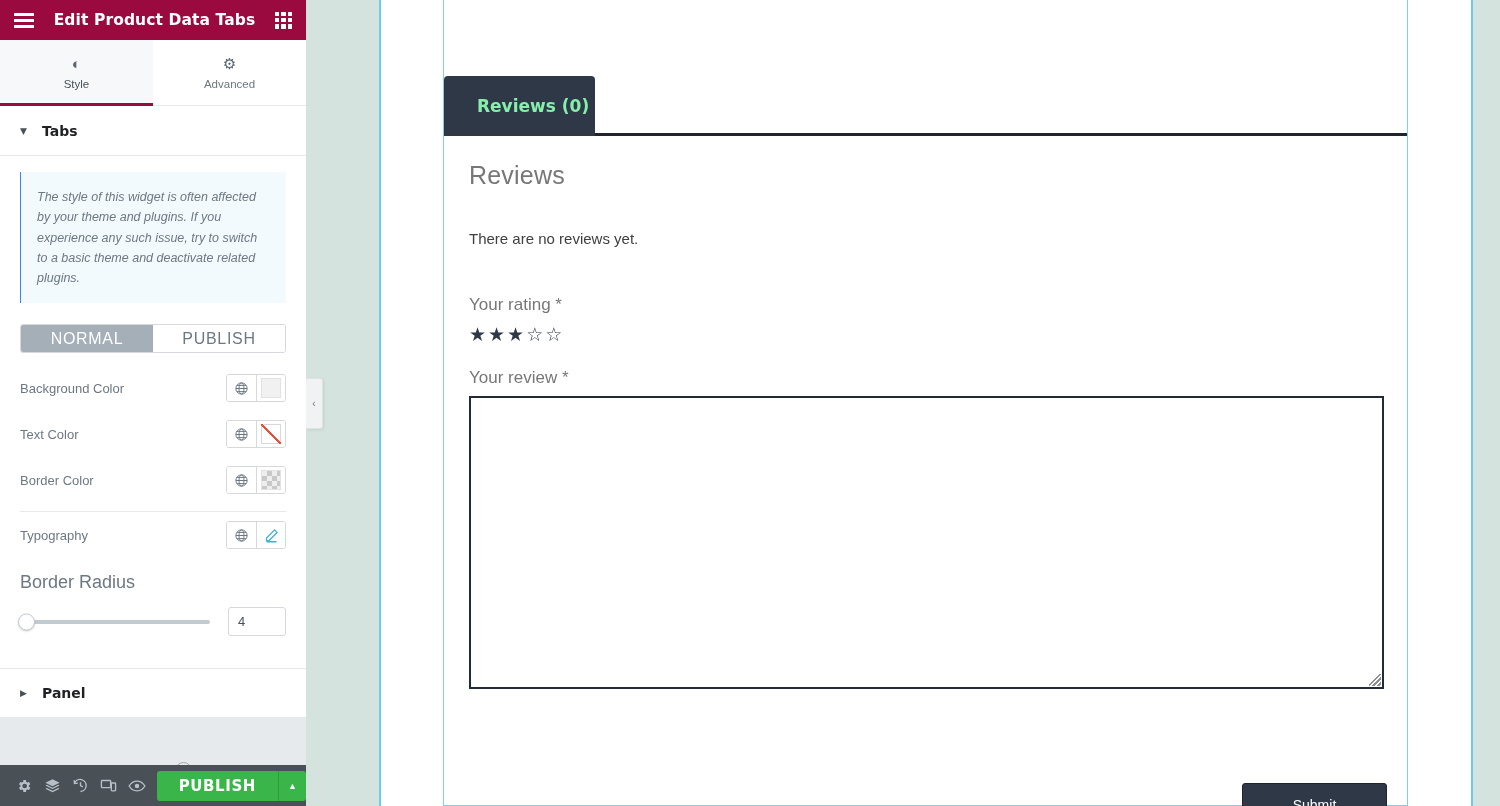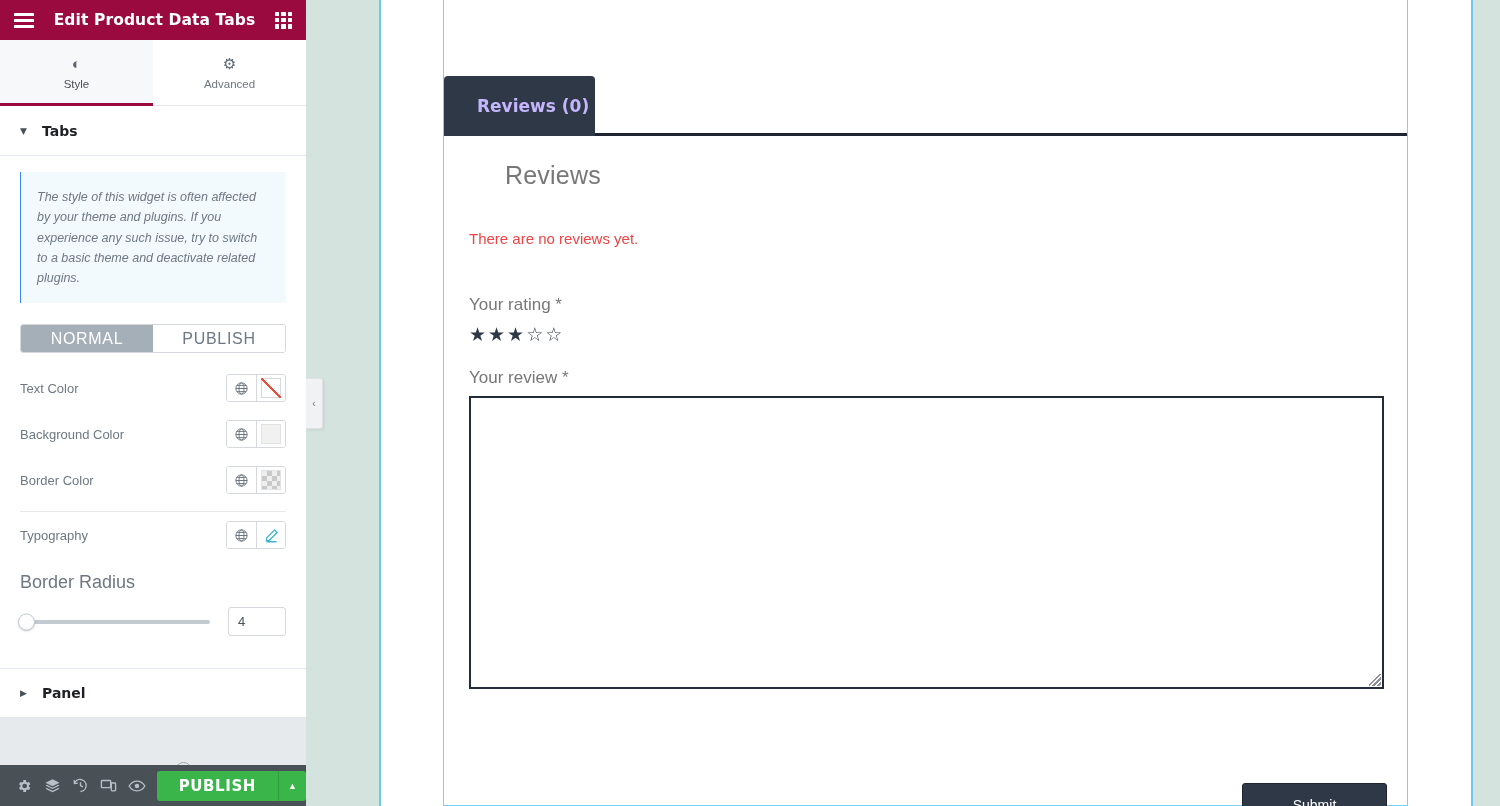--- a/index.html
+++ b/index.html
@@ -160,35 +160,35 @@
 
   #widget-box {
     position: absolute; left: 443px; top: 0; width: 965px; height: 806px;
     border: 1px solid #7ed0f2; border-top: none;
     background: #fff;
   }
 
   #tabs-strip { position: absolute; left: 0; top: 76px; width: 100%; height: 60px; }
   #tab-reviews {
     position: absolute; left: 0; top: 0; width: 151px; height: 60px;
-    background: #2f3847; color: #c4b5fd;
+    background: #2f3847; color: #86efac;
     display: flex; align-items: center; padding-left: 33px;
     font-size: 17px; font-weight: bold;
     font-family: "DejaVu Sans", sans-serif;
     border-radius: 4px 4px 0 0;
   }
   #tabs-underline { position: absolute; left: 151px; top: 57px; right: 0; height: 3px;
     background: #1f2430; }
 
   #tab-panel { position: absolute; left: 0; top: 139px; right: 0; bottom: 0;
     padding: 22px 25px 0 25px; }
 
   .rv-heading { font-size: 25px; color: #777777; font-weight: normal;
-    letter-spacing: .2px; margin-bottom: 40px; margin-left: 36px; }
-  .rv-empty { font-size: 15px; color: #ef4444; margin-bottom: 48px; }
+    letter-spacing: .2px; margin-bottom: 40px; }
+  .rv-empty { font-size: 15px; color: #404040; margin-bottom: 48px; }
   .rv-cta { font-size: 15.5px; color: #5f5f5f; font-weight: bold; margin-bottom: 41px;
     font-family: "DejaVu Sans", sans-serif; }
   .rv-field-label { font-size: 17px; color: #777777; margin-bottom: 8px; }
   .stars { font-size: 19px; color: #2f3847; letter-spacing: 2px; margin-bottom: 22px; }
   .star-on { color: #2f3847; }
   .star-off { color: #2f3847; }
 
   #review-textarea {
     width: 915px; height: 293px; border: 2px solid #242b38; background: #fff;
     position: relative; resize: none; display: block;
@@ -287,20 +287,38 @@
         <span>Tabs</span>
       </div>
 
       <div class="section-body">
 
         <div class="notice">The style of this widget is often affected by your theme and plugins. If you experience any such issue, try to switch to a basic theme and deactivate related plugins.</div>
 
         <div class="switcher">
           <div class="on">NORMAL</div>
           <div>PUBLISH</div>
+        </div>
+
+        <div class="ctrl-row">
+          <span class="ctrl-label">Background Color</span>
+          <div class="color-ctrl">
+            <div class="globe">
+              <svg width="15" height="15" viewBox="0 0 24 24" fill="none" stroke="#6d7882" stroke-width="1.6">
+                <circle cx="12" cy="12" r="9"></circle>
+                  <ellipse cx="12" cy="12" rx="4" ry="9"></ellipse>
+                <line x1="3" y1="12" x2="21" y2="12"></line>
+                  <line x1="4.5" y1="7" x2="19.5" y2="7"></line>
+                <line x1="4.5" y1="17" x2="19.5" y2="17"></line>
+              </svg>
+            </div>
+            <div class="swatch">
+              <span class="sw-inner sw-gray"></span>
+            </div>
+          </div>
         </div>
 
         <div class="ctrl-row">
           <span class="ctrl-label">Text Color</span>
           <div class="color-ctrl">
             <div class="globe">
               <svg width="15" height="15" viewBox="0 0 24 24" fill="none" stroke="#6d7882" stroke-width="1.6">
                 <circle cx="12" cy="12" r="9"></circle>
                   <ellipse cx="12" cy="12" rx="4" ry="9"></ellipse>
                 <line x1="3" y1="12" x2="21" y2="12"></line>
@@ -308,38 +326,20 @@
                 <line x1="4.5" y1="17" x2="19.5" y2="17"></line>
               </svg>
             </div>
             <div class="swatch">
               <span class="sw-inner sw-none"></span>
             </div>
           </div>
         </div>
 
         <div class="ctrl-row">
-          <span class="ctrl-label">Background Color</span>
-          <div class="color-ctrl">
-            <div class="globe">
-              <svg width="15" height="15" viewBox="0 0 24 24" fill="none" stroke="#6d7882" stroke-width="1.6">
-                <circle cx="12" cy="12" r="9"></circle>
-                  <ellipse cx="12" cy="12" rx="4" ry="9"></ellipse>
-                <line x1="3" y1="12" x2="21" y2="12"></line>
-                  <line x1="4.5" y1="7" x2="19.5" y2="7"></line>
-                <line x1="4.5" y1="17" x2="19.5" y2="17"></line>
-              </svg>
-            </div>
-            <div class="swatch">
-              <span class="sw-inner sw-gray"></span>
-            </div>
-          </div>
-        </div>
-
-        <div class="ctrl-row">
           <span class="ctrl-label">Border Color</span>
           <div class="color-ctrl">
             <div class="globe">
               <svg width="15" height="15" viewBox="0 0 24 24" fill="none" stroke="#6d7882" stroke-width="1.6">
                 <circle cx="12" cy="12" r="9"></circle>
                   <ellipse cx="12" cy="12" rx="4" ry="9"></ellipse>
                 <line x1="3" y1="12" x2="21" y2="12"></line>
                   <line x1="4.5" y1="7" x2="19.5" y2="7"></line>
                 <line x1="4.5" y1="17" x2="19.5" y2="17"></line>
               </svg>

